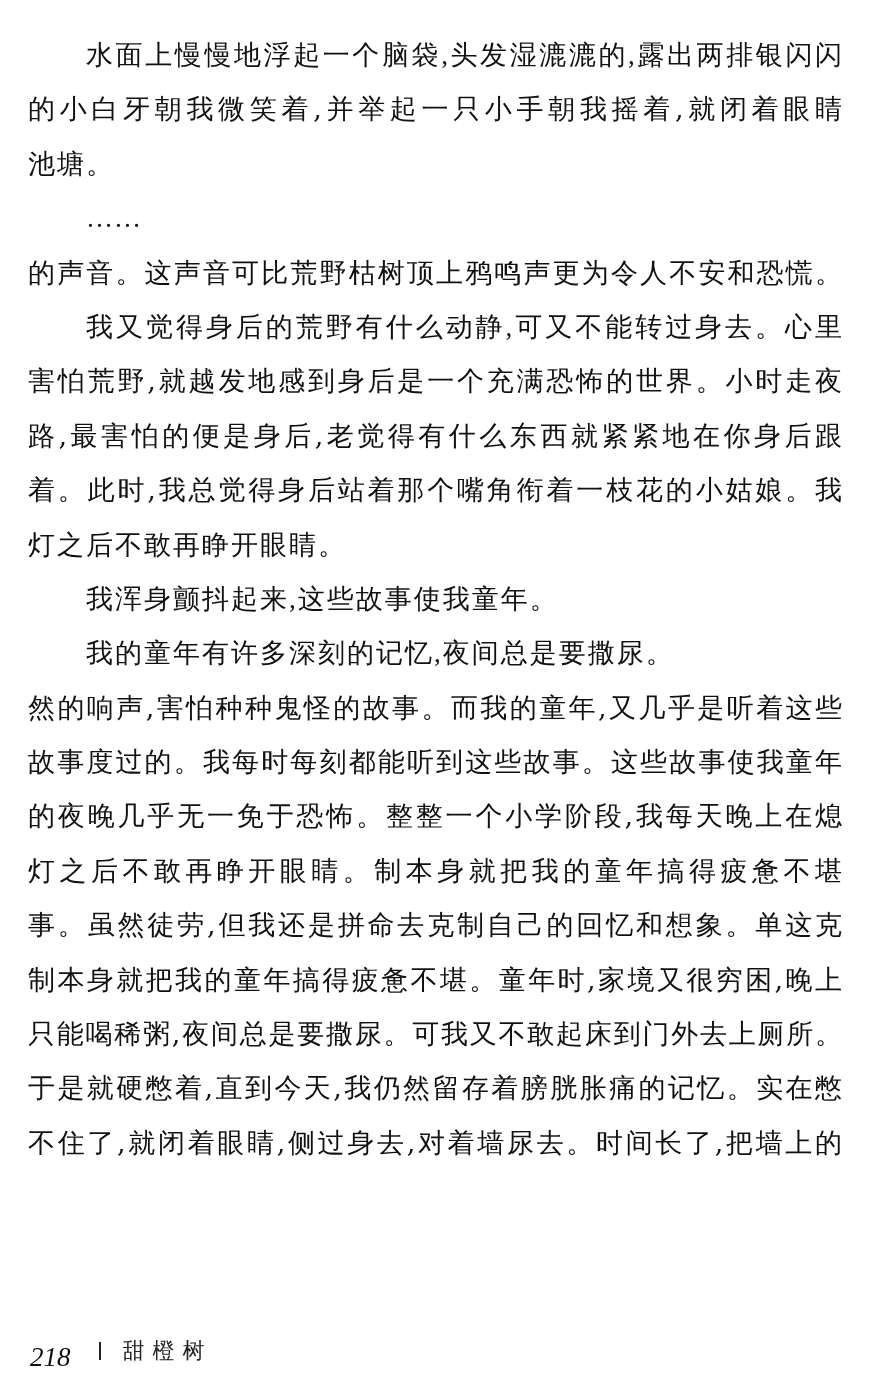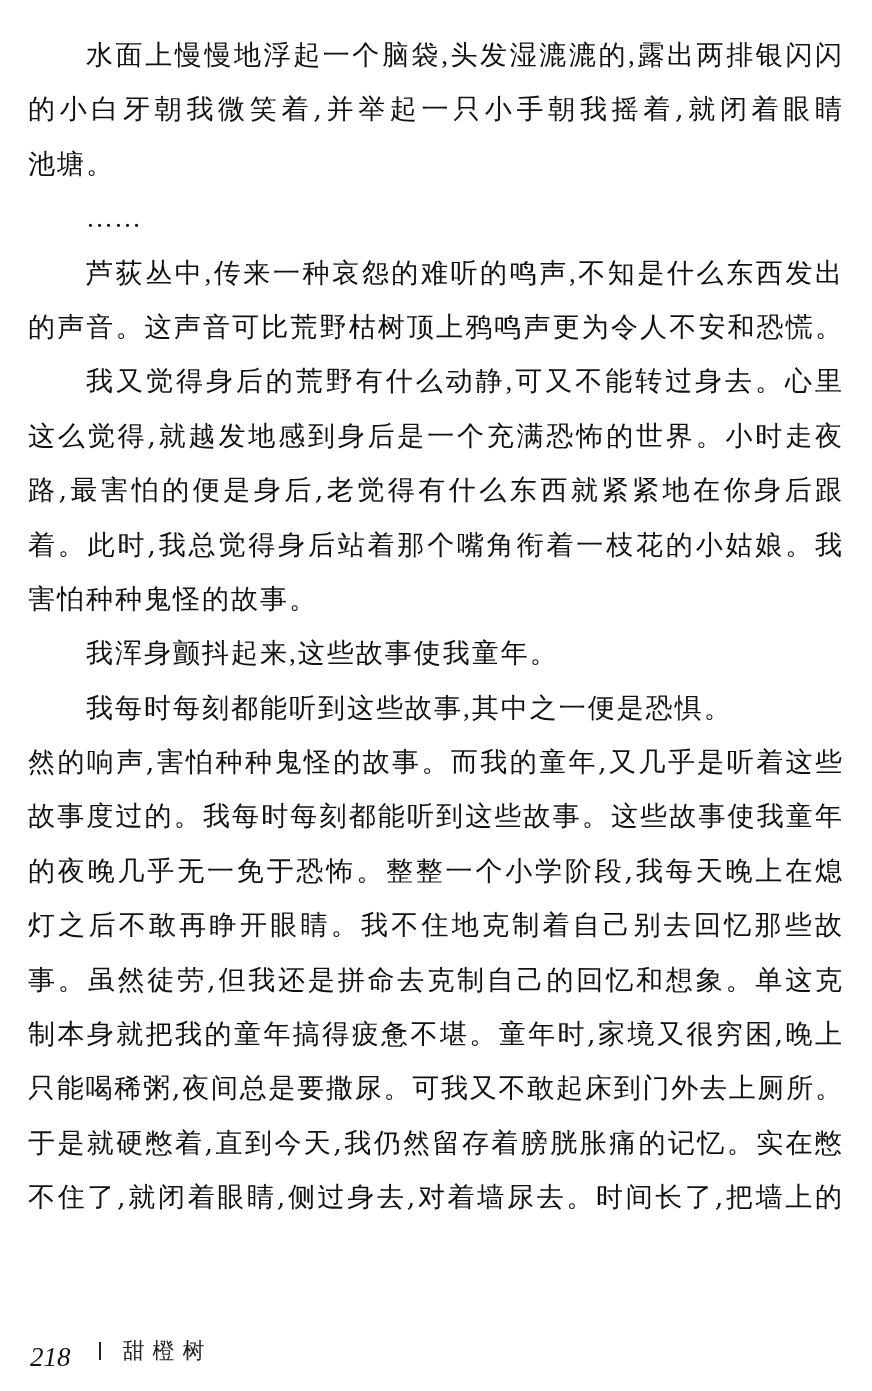--- a/index.html
+++ b/index.html
@@ -74,33 +74,32 @@
   }
 </style>
 </head>
 <body>
 
 <div class="page-body">
   <span class="line indent">水面上慢慢地浮起一个脑袋,头发湿漉漉的,露出两排银闪闪</span>
   <span class="line">的小白牙朝我微笑着,并举起一只小手朝我摇着,就闭着眼睛</span>
   <span class="line last">池塘。</span>
   <span class="line indent ellipsis">……</span>
-  <span class="line indent">芦荻丛中,传来一种哀怨的难听的鸣声,不知是什么东西发出</span>
   <span class="line">的声音。这声音可比荒野枯树顶上鸦鸣声更为令人不安和恐慌。</span>
   <span class="line indent">我又觉得身后的荒野有什么动静,可又不能转过身去。心里</span>
-  <span class="line">这么觉得,就越发地感到身后是一个充满恐怖的世界。小时走夜</span>
+  <span class="line">害怕荒野,就越发地感到身后是一个充满恐怖的世界。小时走夜</span>
   <span class="line">路,最害怕的便是身后,老觉得有什么东西就紧紧地在你身后跟</span>
   <span class="line">着。此时,我总觉得身后站着那个嘴角衔着一枝花的小姑娘。我</span>
-  <span class="line last">害怕种种鬼怪的故事。</span>
+  <span class="line last">灯之后不敢再睁开眼睛。</span>
   <span class="line indent last">我浑身颤抖起来,这些故事使我童年。</span>
-  <span class="line indent last">我每时每刻都能听到这些故事,其中之一便是恐惧。</span>
+  <span class="line indent last">我的童年有许多深刻的记忆,夜间总是要撒尿。</span>
   <span class="line">然的响声,害怕种种鬼怪的故事。而我的童年,又几乎是听着这些</span>
   <span class="line">故事度过的。我每时每刻都能听到这些故事。这些故事使我童年</span>
   <span class="line">的夜晚几乎无一免于恐怖。整整一个小学阶段,我每天晚上在熄</span>
-  <span class="line">灯之后不敢再睁开眼睛。我不住地克制着自己别去回忆那些故</span>
+  <span class="line">灯之后不敢再睁开眼睛。制本身就把我的童年搞得疲惫不堪</span>
   <span class="line">事。虽然徒劳,但我还是拼命去克制自己的回忆和想象。单这克</span>
   <span class="line">制本身就把我的童年搞得疲惫不堪。童年时,家境又很穷困,晚上</span>
   <span class="line">只能喝稀粥,夜间总是要撒尿。可我又不敢起床到门外去上厕所。</span>
   <span class="line">于是就硬憋着,直到今天,我仍然留存着膀胱胀痛的记忆。实在憋</span>
   <span class="line">不住了,就闭着眼睛,侧过身去,对着墙尿去。时间长了,把墙上的</span>
 </div>
 
 <div class="footer">
   <span class="page-number">218</span>
   <span class="footer-divider"></span>

